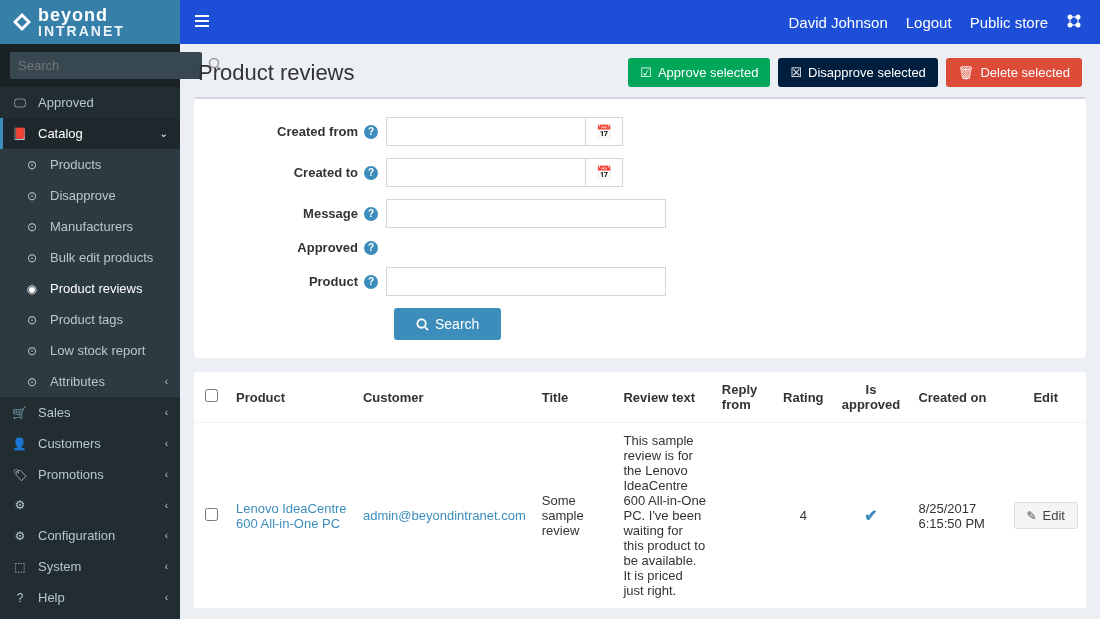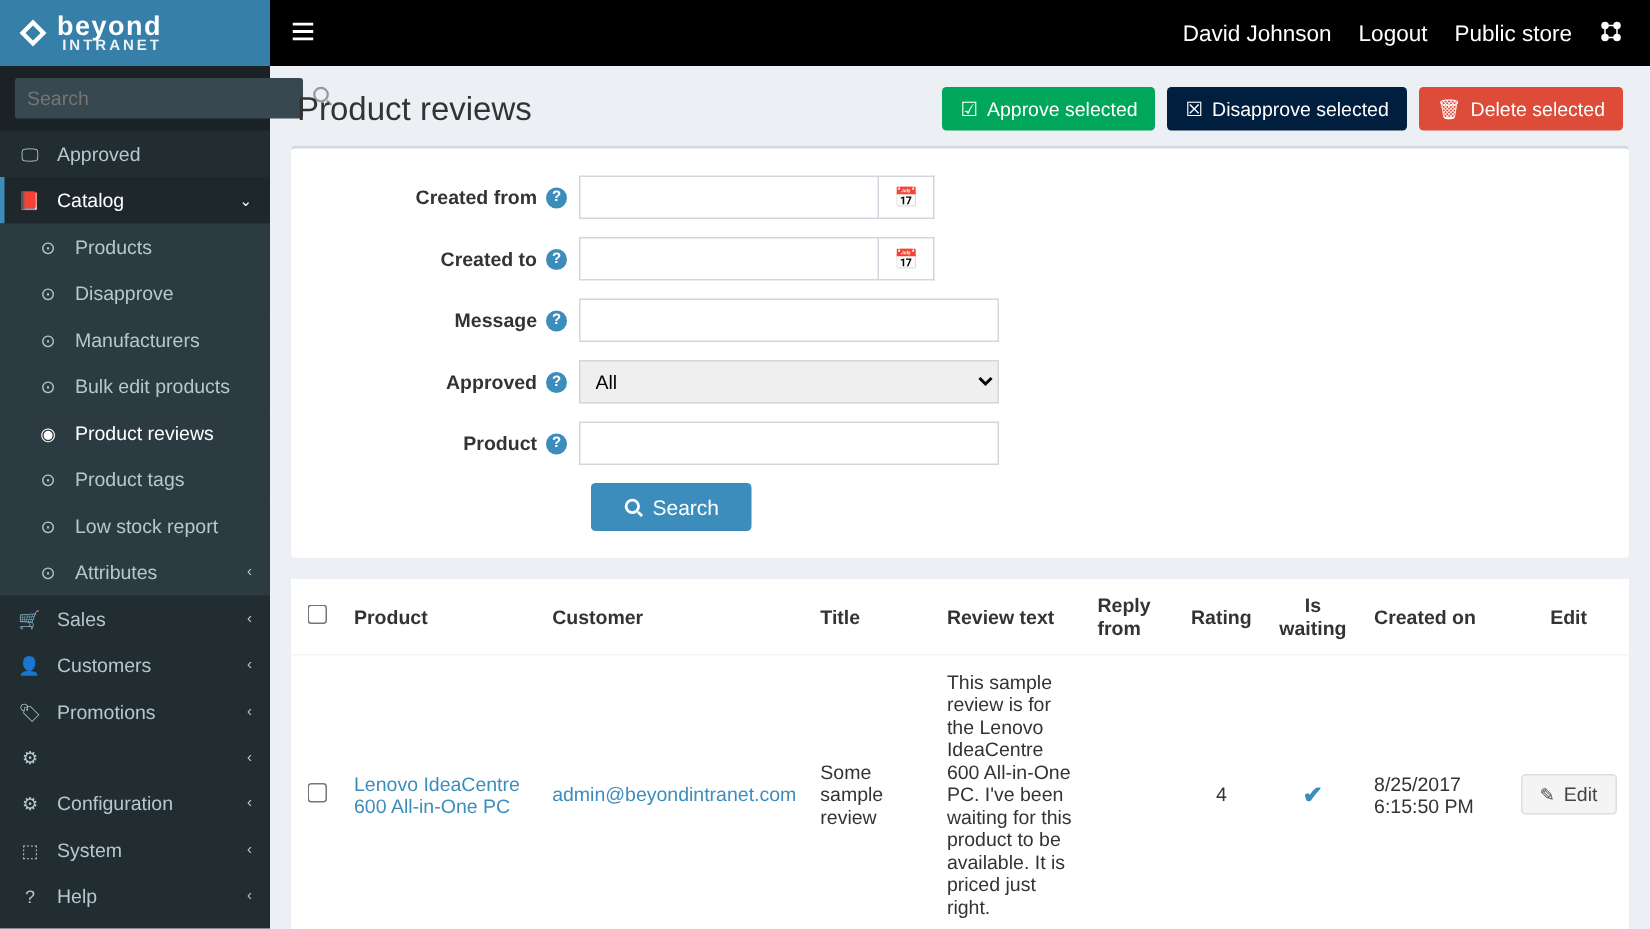--- a/index.html
+++ b/index.html
@@ -1,24 +1,24 @@
 <!DOCTYPE html>
 <html><head>
 <meta charset="utf-8">
 <style>
 * { box-sizing: border-box; margin: 0; padding: 0; }
 body { font-family: -apple-system, "Segoe UI", Arial, sans-serif; font-size: 13px; color: #333; background: #ecf0f5; width: 1100px; height: 619px; overflow: hidden; }
 
 
-.topbar { height: 44px; background: #000000; display: flex; align-items: center; color: #fff; }
+.topbar { height: 44px; background: #1d4ed8; display: flex; align-items: center; color: #fff; }
 .logo { width: 180px; height: 44px; background: #367fa9; display: flex; align-items: center; padding: 0 12px; font-weight: 600; }
 .logo svg { margin-right: 6px; }
 .logo-text { display: flex; flex-direction: column; line-height: 1; }
 .logo-text .b { font-size: 18px; letter-spacing: 1px; }
-.logo-text .s { font-size: 10px; letter-spacing: 2px; text-align: right; opacity: .9; }
+.logo-text .s { font-size: 14px; letter-spacing: 2px; text-align: right; opacity: .9; }
 .toggle { width: 44px; text-align: center; cursor: pointer; }
 .top-right { margin-left: auto; display: flex; align-items: center; gap: 18px; padding-right: 18px; }
 .top-right .link { color: #fff; cursor: pointer; font-size: 15px; }
 .gear-icon { cursor: pointer; }
 
 
 .sidebar { position: absolute; top: 44px; left: 0; width: 180px; bottom: 0; background: #222d32; color: #b8c7ce; }
 .search-wrap { padding: 8px 10px; background: #1a2226; display: flex; align-items: center; }
 .search-wrap input { flex: 1; background: #374850; border: none; color: #ccc; font-size: 13px; padding: 6px 8px; border-radius: 2px; outline: none; }
 .search-wrap .sicon { color: #999; padding: 0 6px; }
@@ -234,23 +234,20 @@
         </label>
       <div class="field">
           <input type="text" class="wide" style="">
         </div>
     </div>
     <div class="form-row">
       <label>
           <span>Approved</span>
           <span class="help">?</span>
         </label>
-      <div class="field">
-          <select><option>All</option></select>
-        </div>
     </div>
     <div class="form-row">
       <label>
           <span>Product</span>
           <span class="help">?</span>
         </label>
       <div class="field">
           <input type="text" class="wide" style="">
         </div>
     </div>
@@ -269,21 +266,21 @@
     <table>
       <thead>
         <tr>
           <th class="center" style="width:34px"><input type="checkbox" style=""></th>
           <th>Product</th>
           <th>Customer</th>
           <th>Title</th>
           <th>Review text</th>
           <th>Reply from</th>
           <th class="center">Rating</th>
-          <th class="center">Is waiting</th>
+          <th class="center">Is approved</th>
           <th>Created on</th>
           <th class="center">Edit</th>
         </tr>
       </thead>
       <tbody id="tbody">
           <tr>
             <td class="center"><input type="checkbox" style=""></td>
             <td><a href="#">Lenovo IdeaCentre 600 All-in-One PC</a></td>
             <td><a href="#">admin@beyondintranet.com</a></td>
             <td>Some sample review</td>

